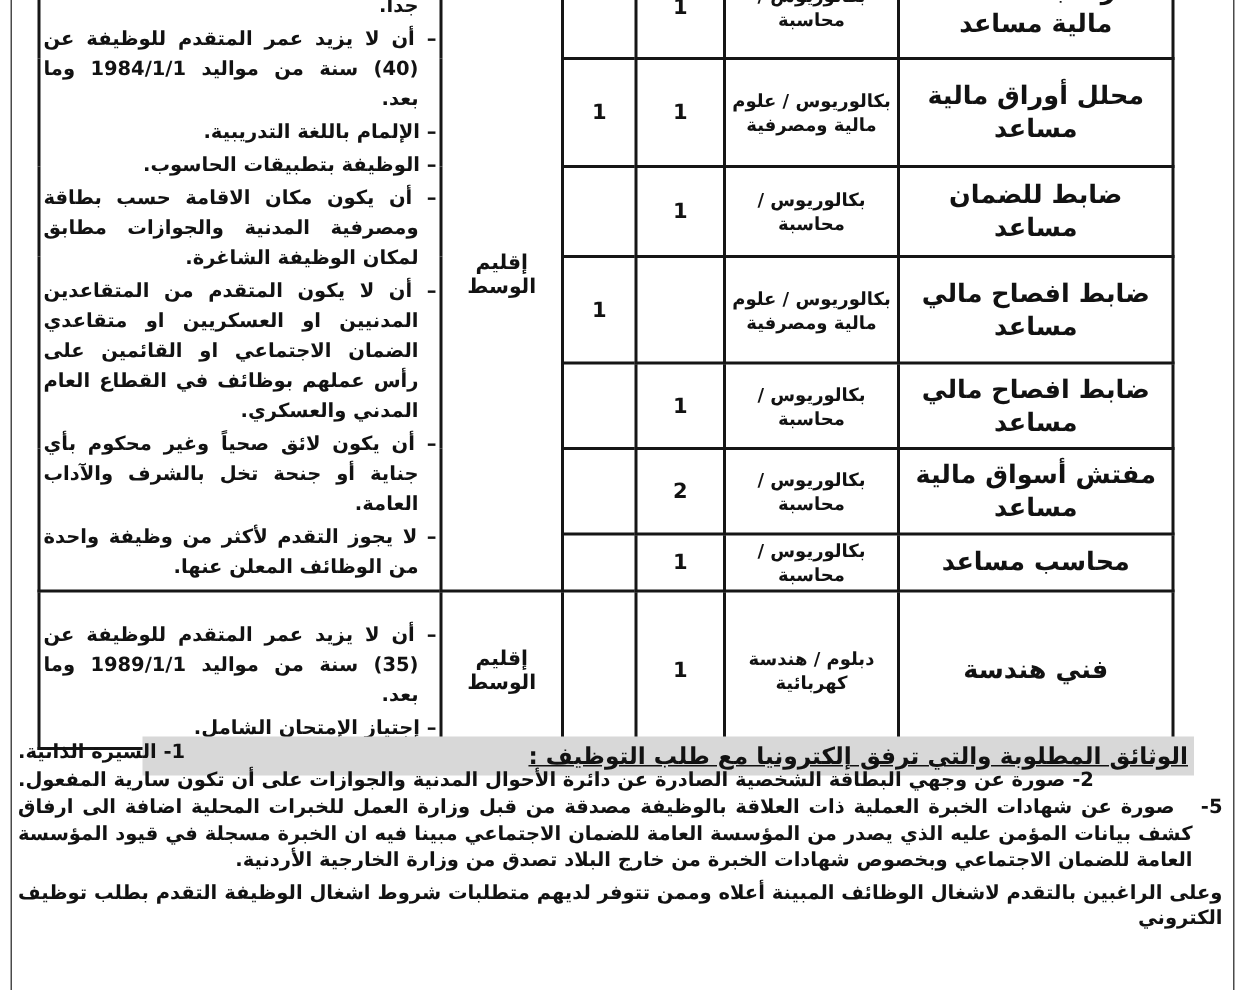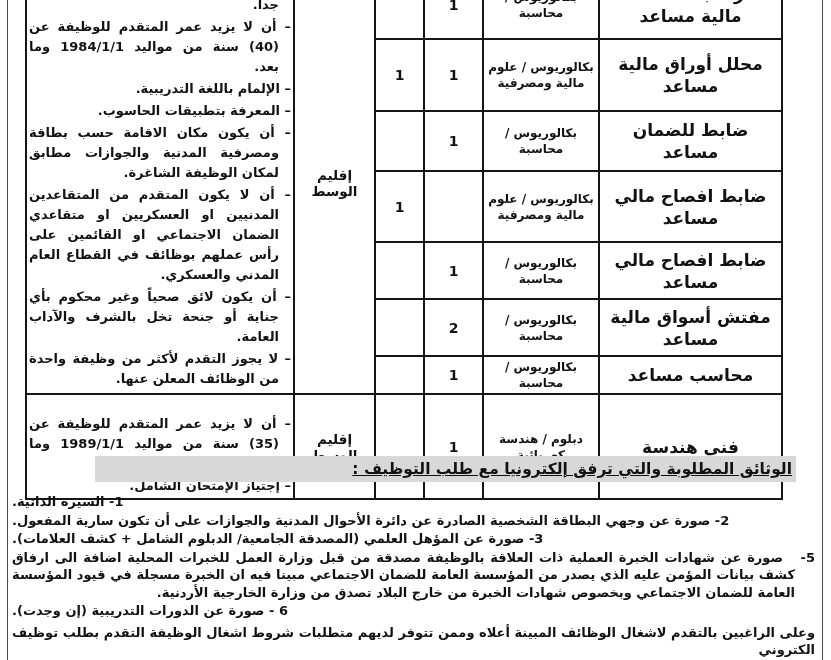--- a/index.html
+++ b/index.html
@@ -23,21 +23,21 @@
   td.c-qual{font-weight:bold; font-size:12px; line-height:16px; text-align:center; white-space:pre-line;}
   td.c-num{font-weight:bold; font-size:14px; text-align:center;}
   td.c-region{font-weight:bold; font-size:13.5px; text-align:center;}
   td.c-cond{vertical-align:top; padding:28px 6px 4px 6px;}
   td.c-cond.last{padding-top:19px;}
   .cond-item{
     font-size:13px; line-height:20px; font-weight:bold;
     text-align:justify; padding-right:12px; text-indent:-12px; margin-bottom:2px;
   }
 
-  .band{position:absolute; left:95px; top:456px; width:701px; height:26px; background:#d8d8d8;}
+  .band{position:absolute; left:95px; top:491px; width:701px; height:26px; background:#d8d8d8;}
   .band-text{
     direction:rtl; text-align:right; white-space:nowrap;
     line-height:26px; padding:0 4px 0 6px;
     font-size:15.5px; font-weight:bold; text-decoration:underline;
   }
   .docs{
     position:absolute; left:12px; right:16px; top:493px;
     direction:rtl; font-weight:bold; font-size:13px; color:#121212;
   }
   .doc-item{line-height:17.5px; margin-bottom:1px; text-align:left;}
@@ -67,21 +67,21 @@
 مالية مساعد</td>
       <td class="c-qual">بكالوريوس /
 محاسبة</td>
       <td class="c-num">1</td>
       <td class="c-num"></td>
       <td class="c-region" rowspan="7">إقليم الوسط</td>
       <td class="c-cond" rowspan="7">
         <div class="cond-item">– أن لا يقل تقدير البكالوريوس عن جيد جداً.</div>
         <div class="cond-item">– أن لا يزيد عمر المتقدم للوظيفة عن (40) سنة من مواليد 1984/1/1 وما بعد.</div>
         <div class="cond-item">– الإلمام باللغة التدريبية.</div>
-        <div class="cond-item">– المعرفة بتطبيقات الحاسوب.</div>
+        <div class="cond-item">– الوظيفة بتطبيقات الحاسوب.</div>
         <div class="cond-item">– أن يكون مكان الاقامة حسب بطاقة ومصرفية المدنية والجوازات مطابق لمكان الوظيفة الشاغرة.</div>
         <div class="cond-item">– أن لا يكون المتقدم من المتقاعدين المدنيين او العسكريين او متقاعدي الضمان الاجتماعي او القائمين على رأس عملهم بوظائف في القطاع العام المدني والعسكري.</div>
         <div class="cond-item">– أن يكون لائق صحياً وغير محكوم بأي جناية أو جنحة تخل بالشرف والآداب العامة.</div>
         <div class="cond-item">– لا يجوز التقدم لأكثر من وظيفة واحدة من الوظائف المعلن عنها.</div>
       </td>
     </tr>
     <tr style="height:72px">
       <td class="c-title">محلل أوراق مالية
 مساعد</td>
       <td class="c-qual">بكالوريوس / علوم
@@ -143,18 +143,16 @@
   </tbody>
     </table>
 
   <div class="band">
     <div class="band-text">الوثائق المطلوبة  والتي ترفق إلكترونيا مع طلب التوظيف :</div>
   </div>
 
   <div class="docs">
     <div class="doc-item">1- السيرة الذاتية.</div>
     <div class="doc-item">2- صورة عن وجهي البطاقة الشخصية الصادرة عن دائرة الأحوال المدنية والجوازات على أن تكون سارية المفعول.</div>
-    <div class="doc-item">3- صورة عن المؤهل العلمي (المصدقة الجامعية/ الدبلوم الشامل + كشف العلامات).</div>
     <div class="doc-item wrap">5-&nbsp;&nbsp;&nbsp;صورة عن شهادات الخبرة العملية ذات العلاقة بالوظيفة مصدقة من قبل وزارة العمل للخبرات المحلية اضافة الى ارفاق كشف بيانات المؤمن عليه الذي يصدر من المؤسسة العامة للضمان الاجتماعي مبينا فيه ان الخبرة مسجلة في قيود المؤسسة العامة للضمان الاجتماعي وبخصوص شهادات الخبرة من خارج البلاد تصدق من وزارة الخارجية الأردنية.</div>
-    <div class="doc-item indent">6 - صورة عن الدورات التدريبية (إن وجدت).</div>
     <div class="closing">وعلى الراغبين بالتقدم لاشغال الوظائف المبينة أعلاه وممن تتوفر لديهم متطلبات شروط اشغال الوظيفة التقدم بطلب توظيف الكتروني</div>
   </div>
 </div>
 
 </body></html>

